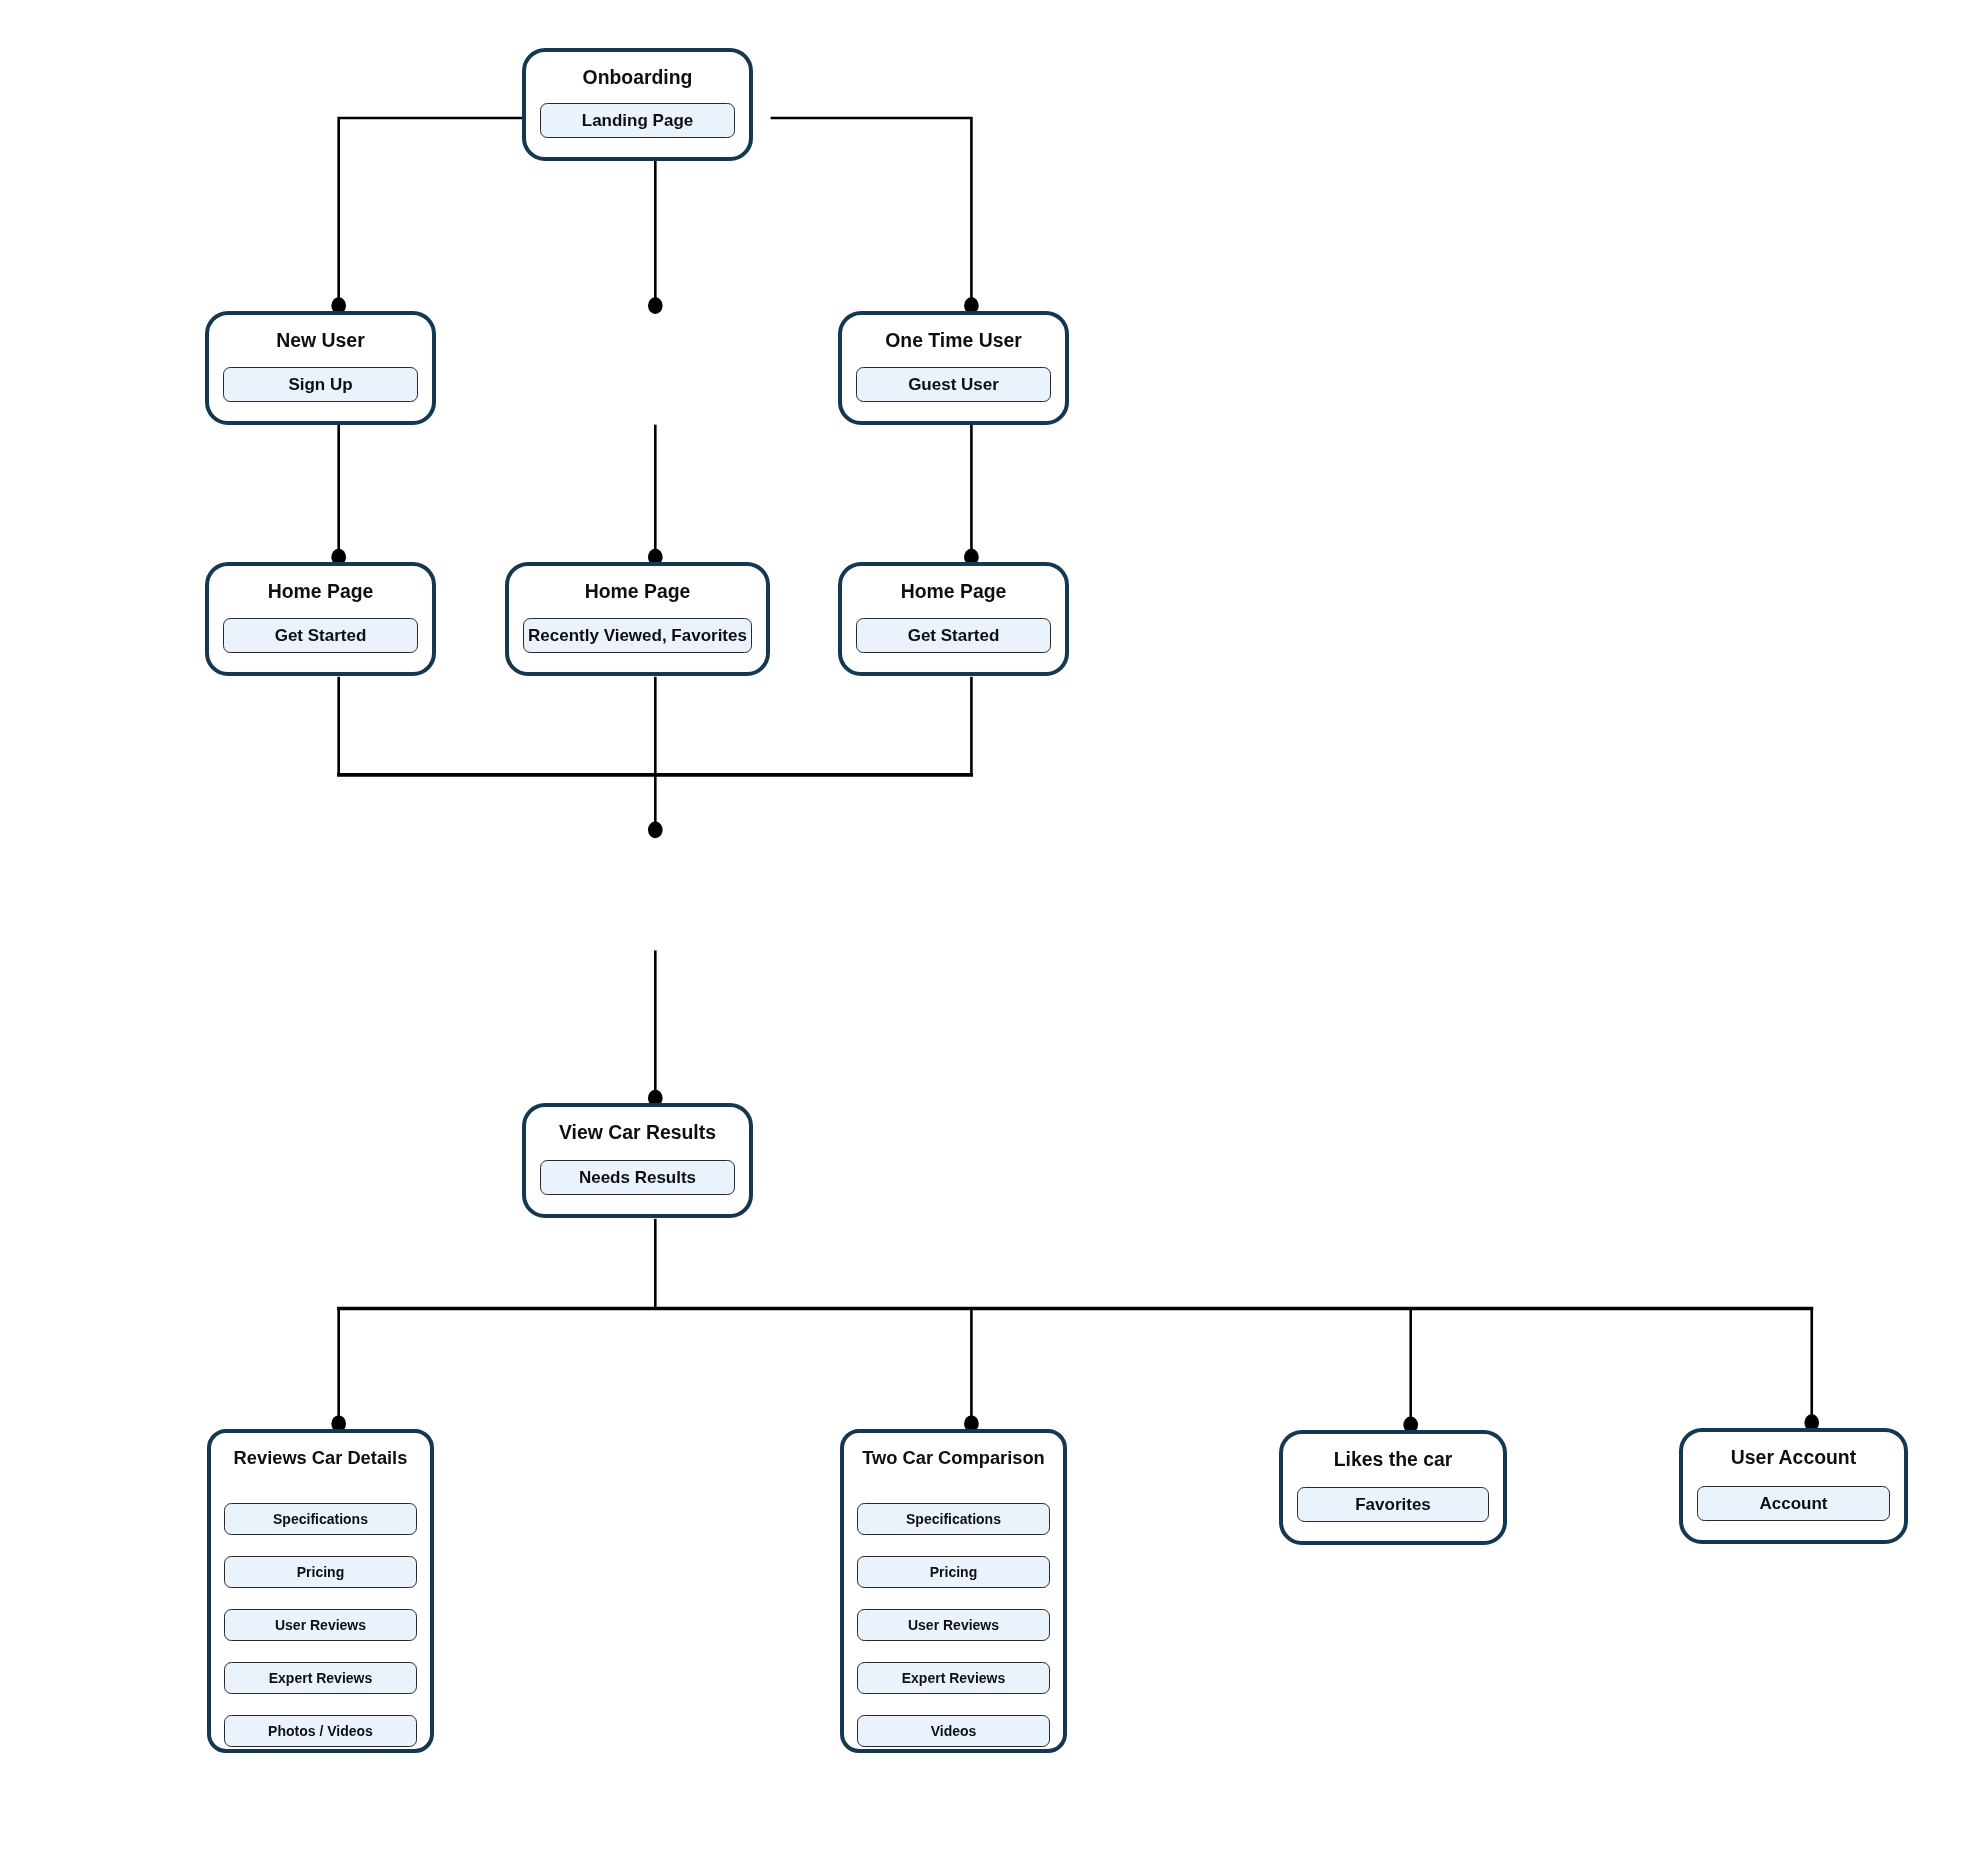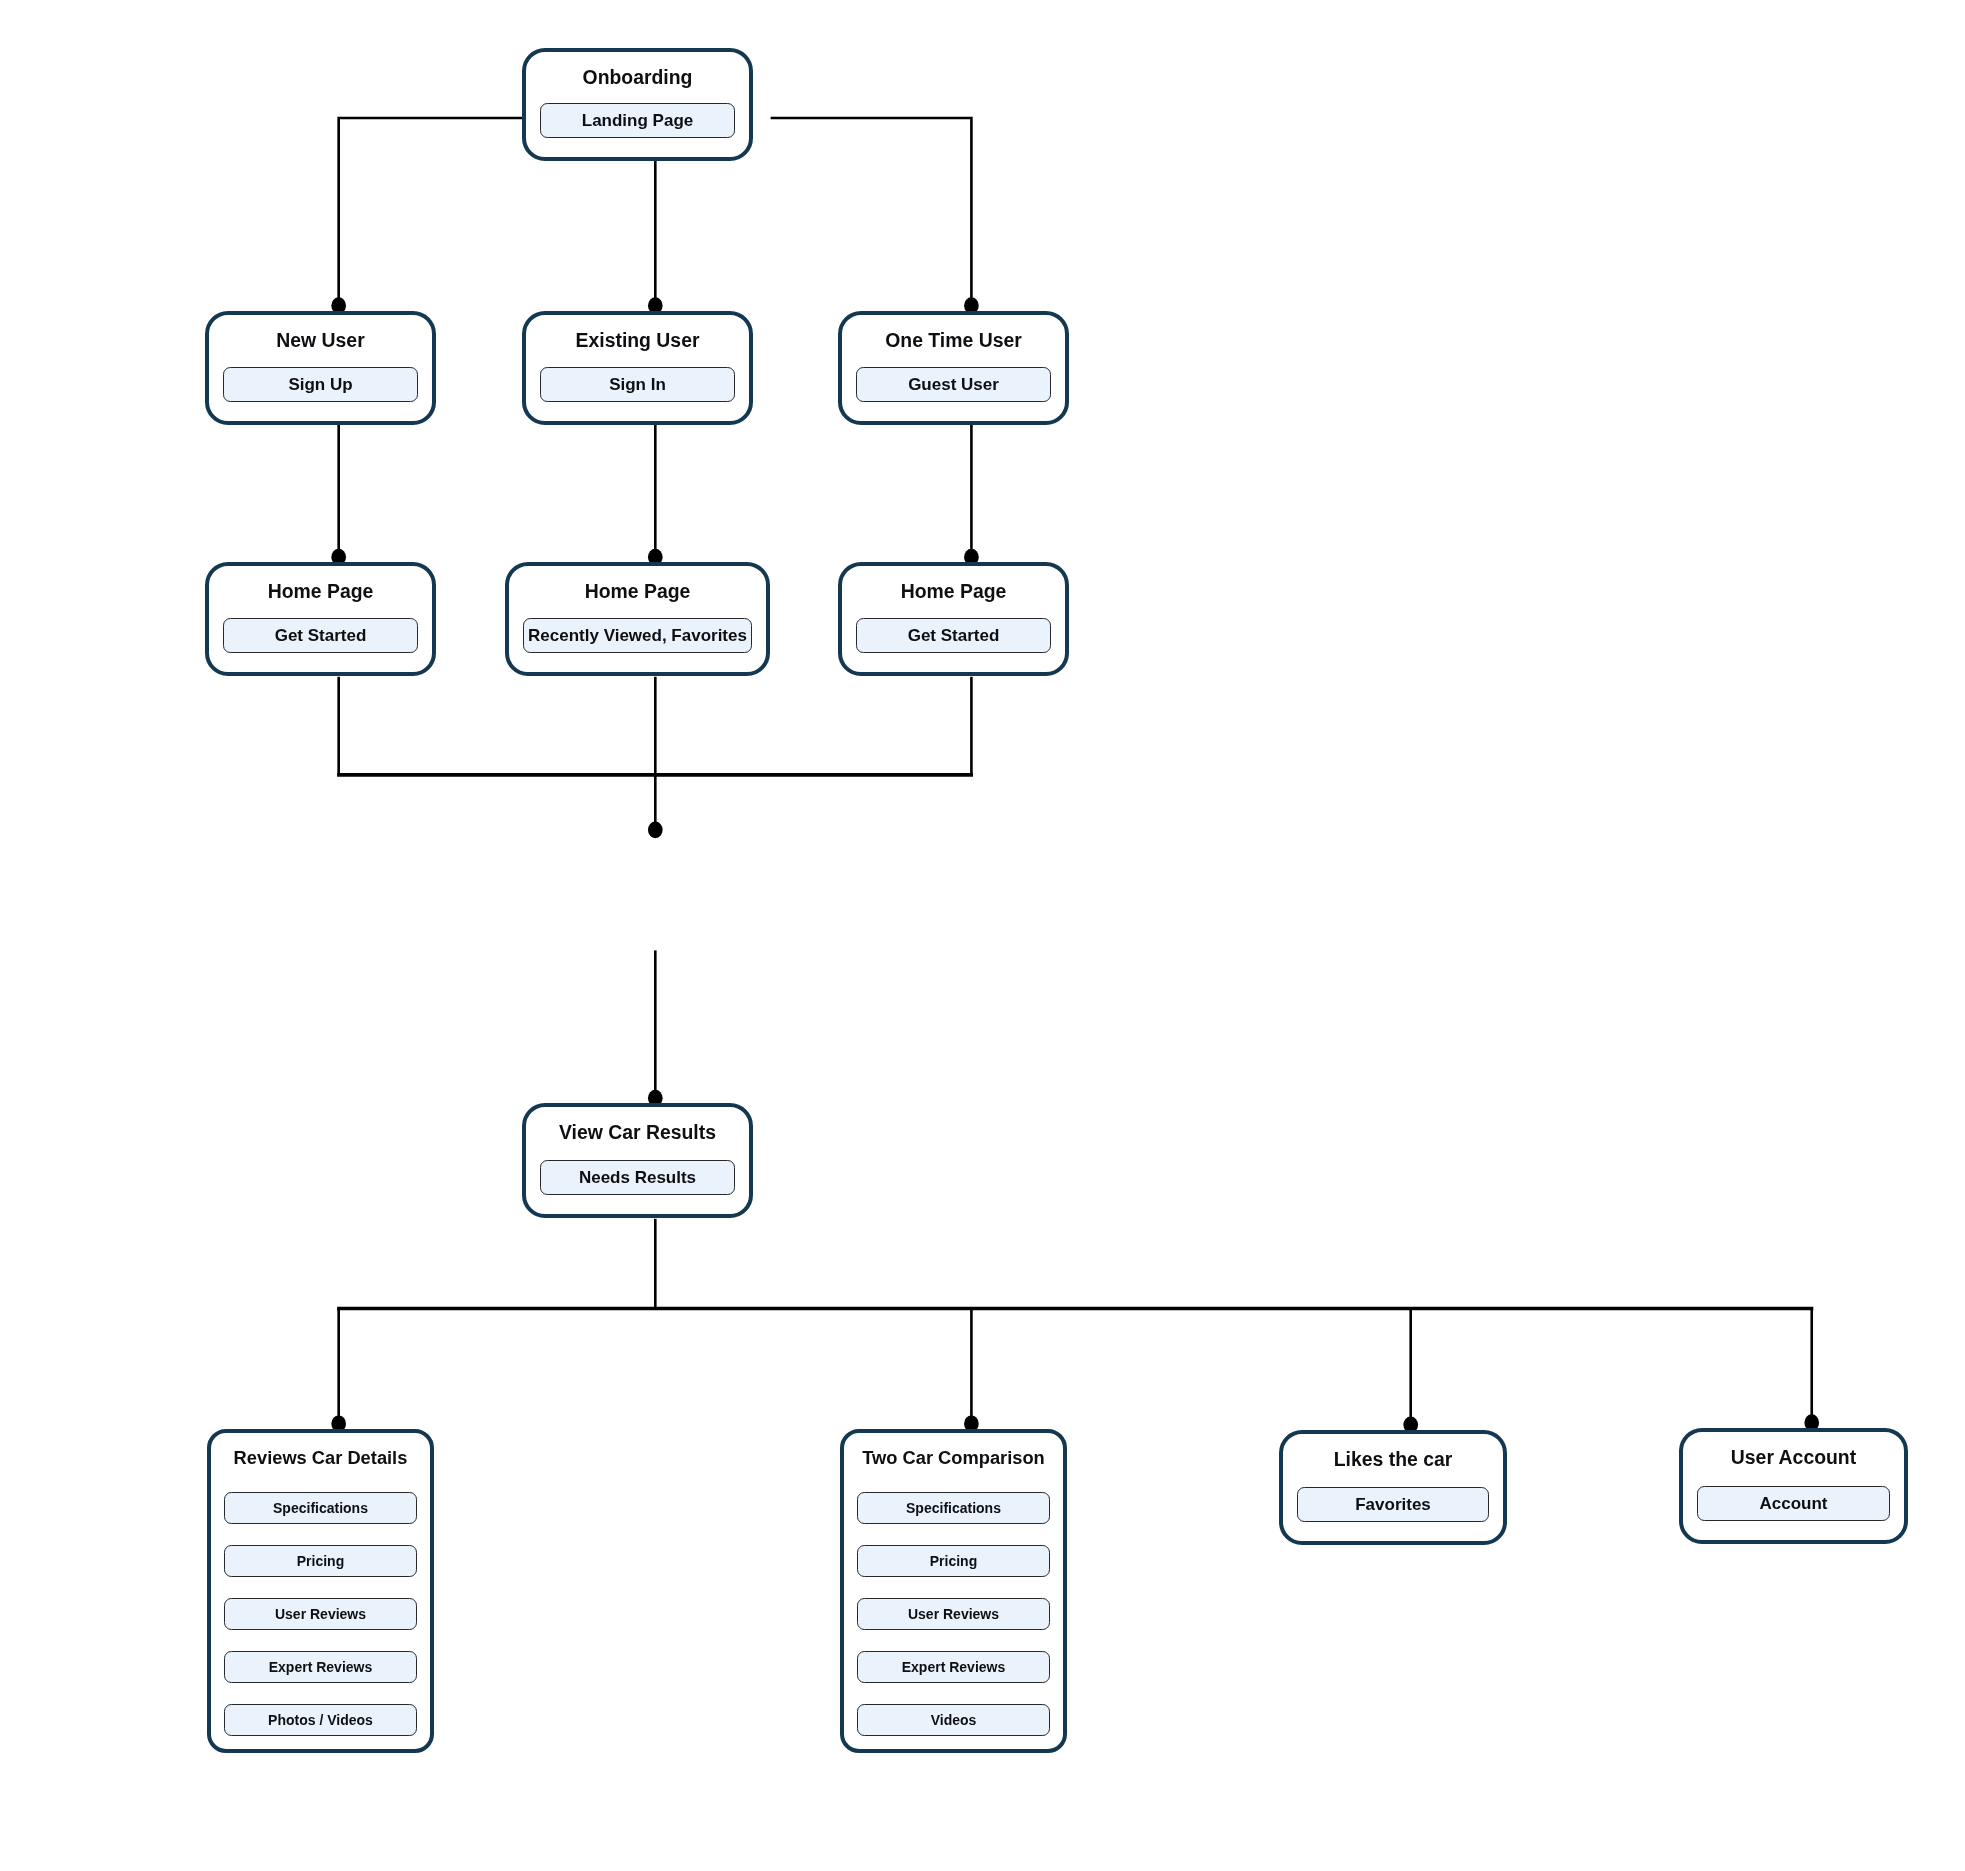--- a/index.html
+++ b/index.html
@@ -50,20 +50,21 @@
     color: var(--text, #0d0f12);
     text-align: center;
     white-space: nowrap;
     line-height: 1.15;
   }
   .chips {
     width: 100%;
     display: flex;
     flex-direction: column;
     gap: 21px;
+    margin-top: 11px;
   }
   .chip {
     box-sizing: border-box;
     width: 100%;
     height: 35px;
     background: var(--chip-fill, #eaf2fc);
     border: 1.3px solid var(--chip-border, #26282c);
     border-radius: 7.3px;
     display: flex;
     align-items: center;
@@ -130,26 +131,20 @@
     <div class="chips">
           <div class="chip">Landing Page</div>
         </div>
   </div>
       <div class="node" style="left: 205px; top: 311px; width: 231px; height: 114px;">
     <div class="node-title">New User</div>
     <div class="chips">
           <div class="chip">Sign Up</div>
         </div>
   </div>
-      <div class="node" style="left: 522px; top: 311px; width: 231px; height: 114px;">
-    <div class="node-title">Existing User</div>
-    <div class="chips">
-          <div class="chip">Sign In</div>
-        </div>
-  </div>
       <div class="node" style="left: 838px; top: 311px; width: 231px; height: 114px; justify-content: space-between;">
     <div class="node-title">One Time User</div>
     <div class="chips">
           <div class="chip">Guest User</div>
         </div>
   </div>
       <div class="node" style="left: 205px; top: 562px; width: 231px; height: 114px;">
     <div class="node-title">Home Page</div>
     <div class="chips">
           <div class="chip">Get Started</div>

